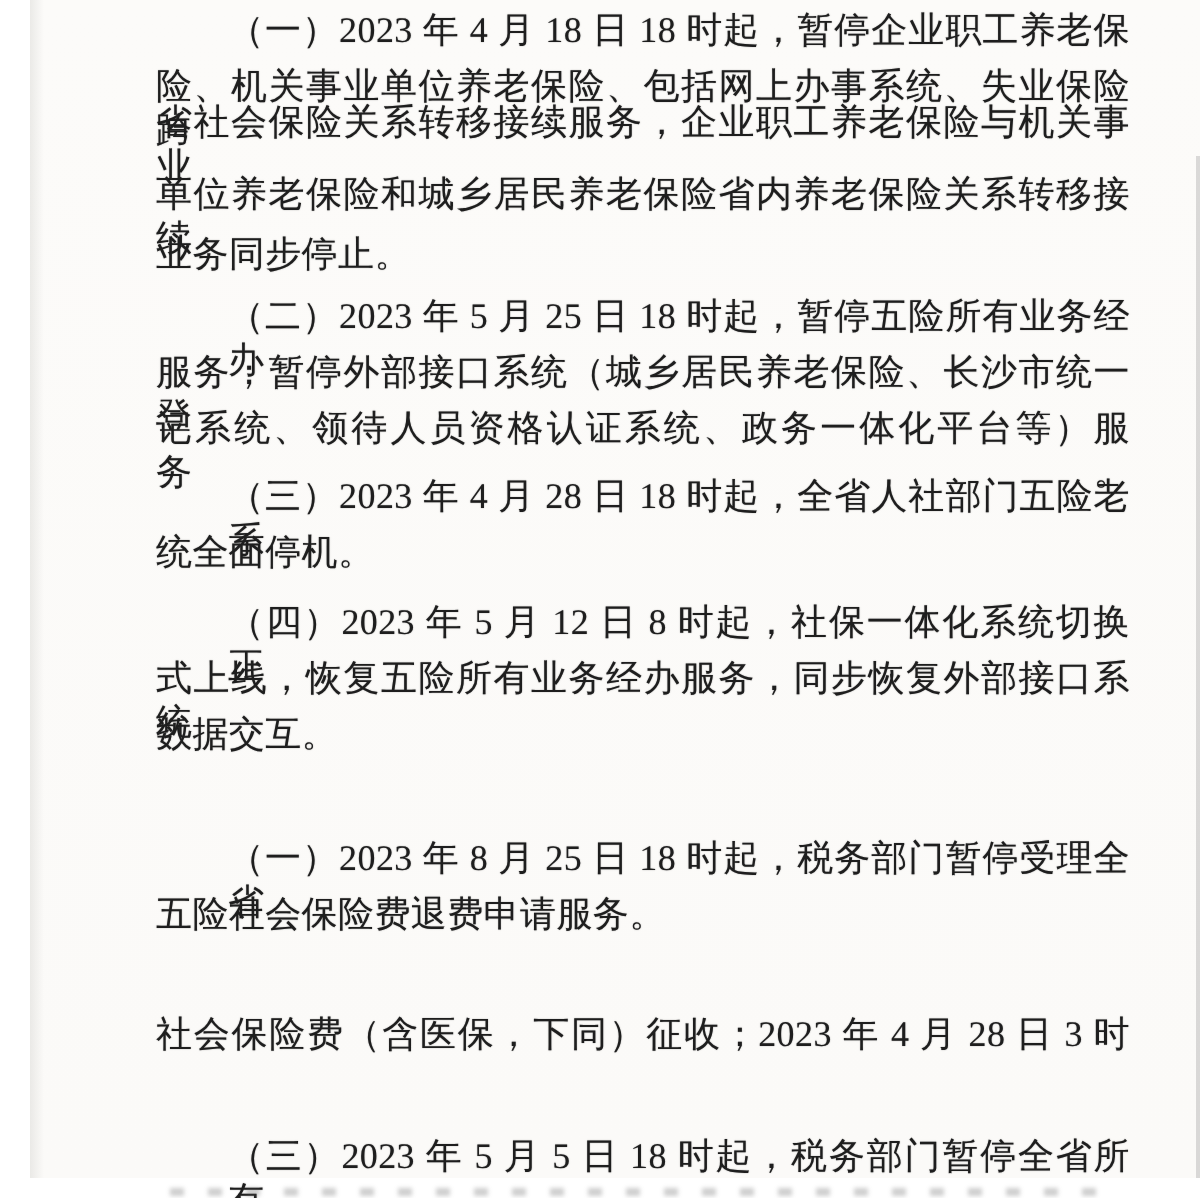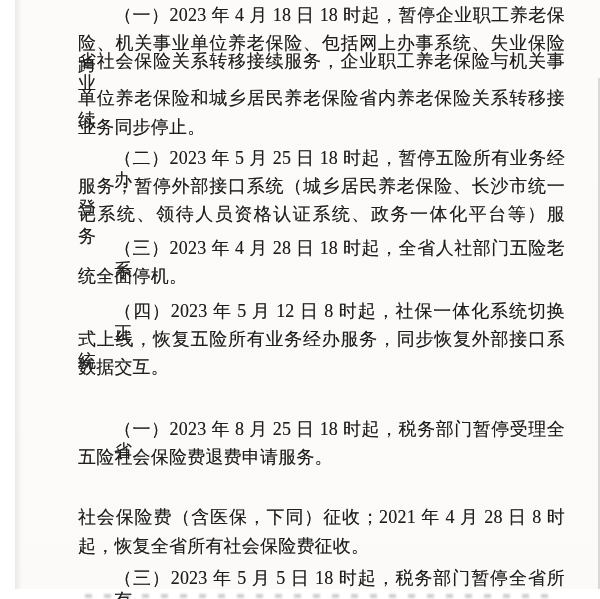--- a/index.html
+++ b/index.html
@@ -84,19 +84,18 @@
       <div class="line justify indent" style="top: 147px;">（二）2023 年 5 月 25 日 18 时起，暂停五险所有业务经办</div>
       <div class="line justify" style="top: 175px;">服务；暂停外部接口系统（城乡居民养老保险、长沙市统一登</div>
       <div class="line justify" style="top: 203px;">记系统、领待人员资格认证系统、政务一体化平台等）服务。</div>
       <div class="line justify indent" style="top: 237px;">（三）2023 年 4 月 28 日 18 时起，全省人社部门五险老系</div>
       <div class="line" style="top: 265px;">统全面停机。</div>
       <div class="line justify indent" style="top: 300px;">（四）2023 年 5 月 12 日 8 时起，社保一体化系统切换正</div>
       <div class="line justify" style="top: 328px;">式上线，恢复五险所有业务经办服务，同步恢复外部接口系统</div>
       <div class="line" style="top: 356px;">数据交互。</div>
       <div class="line justify indent" style="top: 418px;">（一）2023 年 8 月 25 日 18 时起，税务部门暂停受理全省</div>
       <div class="line" style="top: 446px;">五险社会保险费退费申请服务。</div>
-      <div class="line justify" style="top: 506px;">社会保险费（含医保，下同）征收；2021 年 4 月 28 日 8 时</div>
-      <div class="line" style="top: 535px;">起，恢复全省所有社会保险费征收。</div>
+      <div class="line justify" style="top: 506px;">社会保险费（含医保，下同）征收；2023 年 4 月 28 日 3 时</div>
       <div class="line justify indent" style="top: 567px;">（三）2023 年 5 月 5 日 18 时起，税务部门暂停全省所有</div>
     </div>
   <div class="artifact-vline"></div>
   <div class="artifact-cutline"></div>
 </div>
 
 </body></html>

